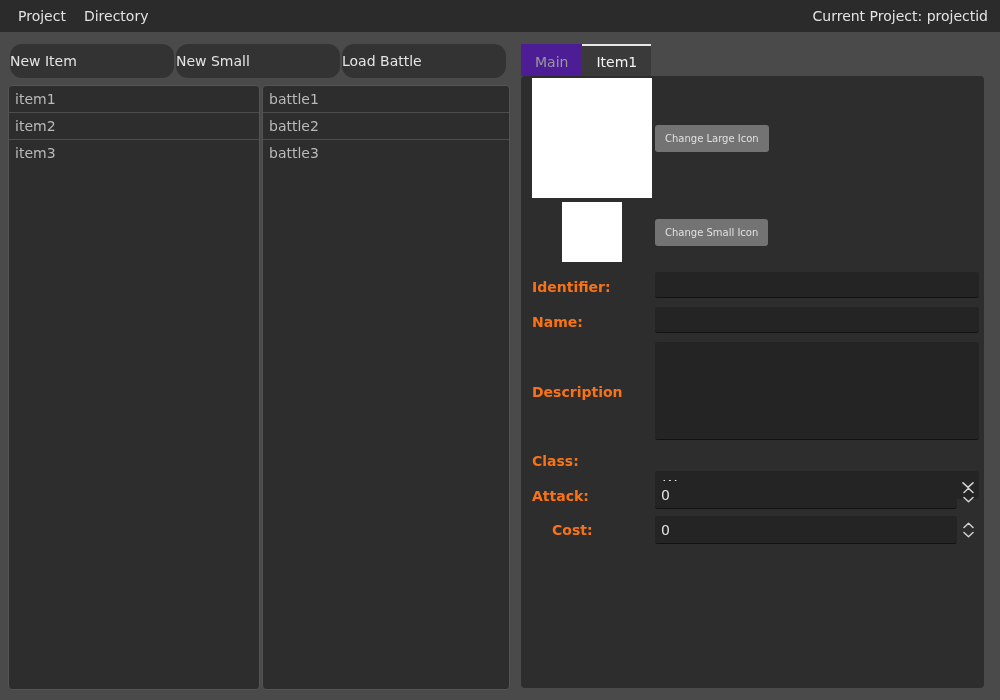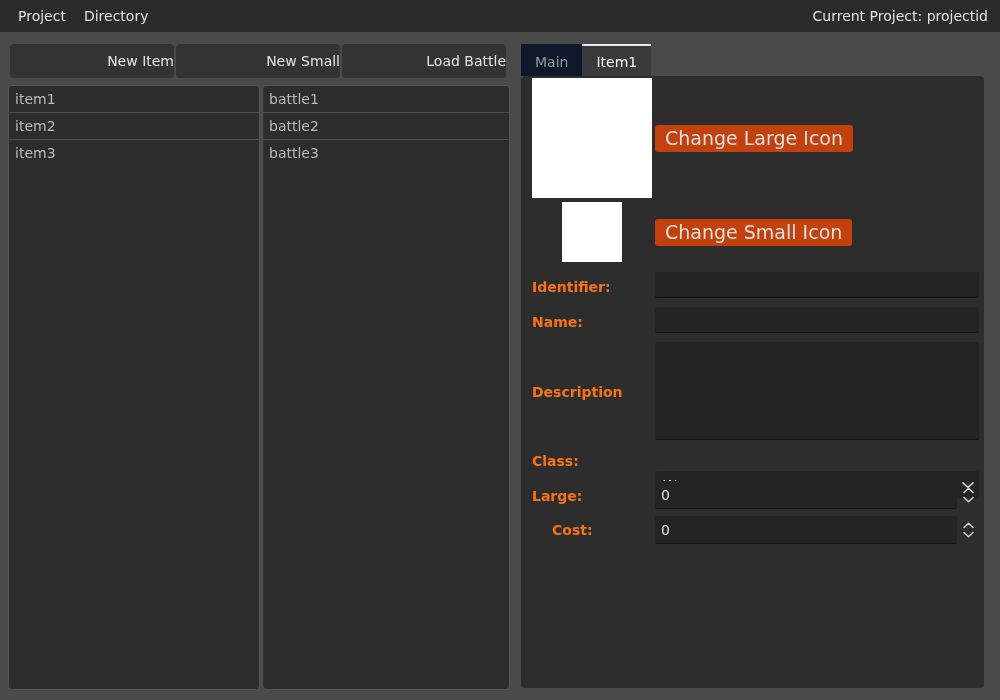--- a/index.html
+++ b/index.html
@@ -50,26 +50,26 @@
     position: absolute;
     left: 10px; top: 44px;
     width: 500px; height: 34px;
     display: flex;
   }
   .tool-btn {
     flex: 1 1 0;
     margin-right: 2px;
     background: #333333;
     border: none;
-    border-radius: 4px;
+    border-radius: 12px;
     color: #e4e4e4;
     font-family: inherit;
     font-size: 14px;
     line-height: 34px;
-    text-align: right;
+    text-align: left;
     cursor: pointer;
     white-space: nowrap;
     overflow: hidden;
   }
   .tool-btn:last-child { margin-right: 4px; }
 
   
   .list-panel {
     position: absolute;
     top: 85px;
@@ -107,21 +107,21 @@
     left: 0; top: 0;
     height: 32px;
     display: flex;
     align-items: flex-end;
   }
   .tab {
     height: 32px;
     line-height: 32px;
     padding: 0 14px;
     font-size: 14px;
-    background: #0f172a;
+    background: #4c1d95;
     color: #9a9a9a;
     border-top: 2px solid transparent;
     cursor: pointer;
     white-space: nowrap;
   }
   .tab.active {
     background: #3a3a3a;
     color: #f2f2f2;
     border-top: 2px solid #e8e8e8;
   }
@@ -141,26 +141,26 @@
   }
   #large-icon-box { left: 11px; top: 2px;   width: 120px; height: 120px; }
   #small-icon-box { left: 41px; top: 126px; width: 60px;  height: 60px; }
 
   .icon-btn {
     position: absolute;
     left: 134px;
     height: 27px;
     line-height: 27px;
     padding: 0 10px;
-    background: #c2410c;
+    background: #737373;
     border: none;
     border-radius: 3px;
     color: #e0e0e0;
     font-family: inherit;
-    font-size: 19px;
+    font-size: 10px;
     cursor: pointer;
     white-space: nowrap;
   }
   #change-large-btn { top: 49px; }
   #change-small-btn { top: 143px; }
   .form-label {
     position: absolute;
     left: 11px;
     font-size: 14px;
     color: #f97316;
@@ -325,21 +325,21 @@
     <div class="form-label" id="label-class">Class:</div>
     <div class="combo-wrap" id="select-class-wrap">
       <div class="combo-value">Weapon</div>
       <div class="chevron-down">
         <svg width="12" height="8" viewBox="0 0 12 8">
           <path d="M1 1.8 L6 6.4 L11 1.8" fill="none" stroke="#cfcfcf" stroke-width="1.6" stroke-linecap="round" stroke-linejoin="round"></path>
         </svg>
       </div>
     </div>
 
-    <div class="form-label" id="label-attack">Large:</div>
+    <div class="form-label" id="label-attack">Attack:</div>
     <div class="spin-wrap" id="spin-attack-wrap">
       <input class="spin-field" type="text" value="0" style="">
       <div class="spin-arrows">
         <svg width="11" height="7" viewBox="0 0 11 7">
           <path d="M1 5.5 L5.5 1.3 L10 5.5" fill="none" stroke="#d0d0d0" stroke-width="1.5" stroke-linecap="round" stroke-linejoin="round"></path>
         </svg>
         <svg width="11" height="7" viewBox="0 0 11 7">
           <path d="M1 1.5 L5.5 5.7 L10 1.5" fill="none" stroke="#d0d0d0" stroke-width="1.5" stroke-linecap="round" stroke-linejoin="round"></path>
         </svg>
       </div>

